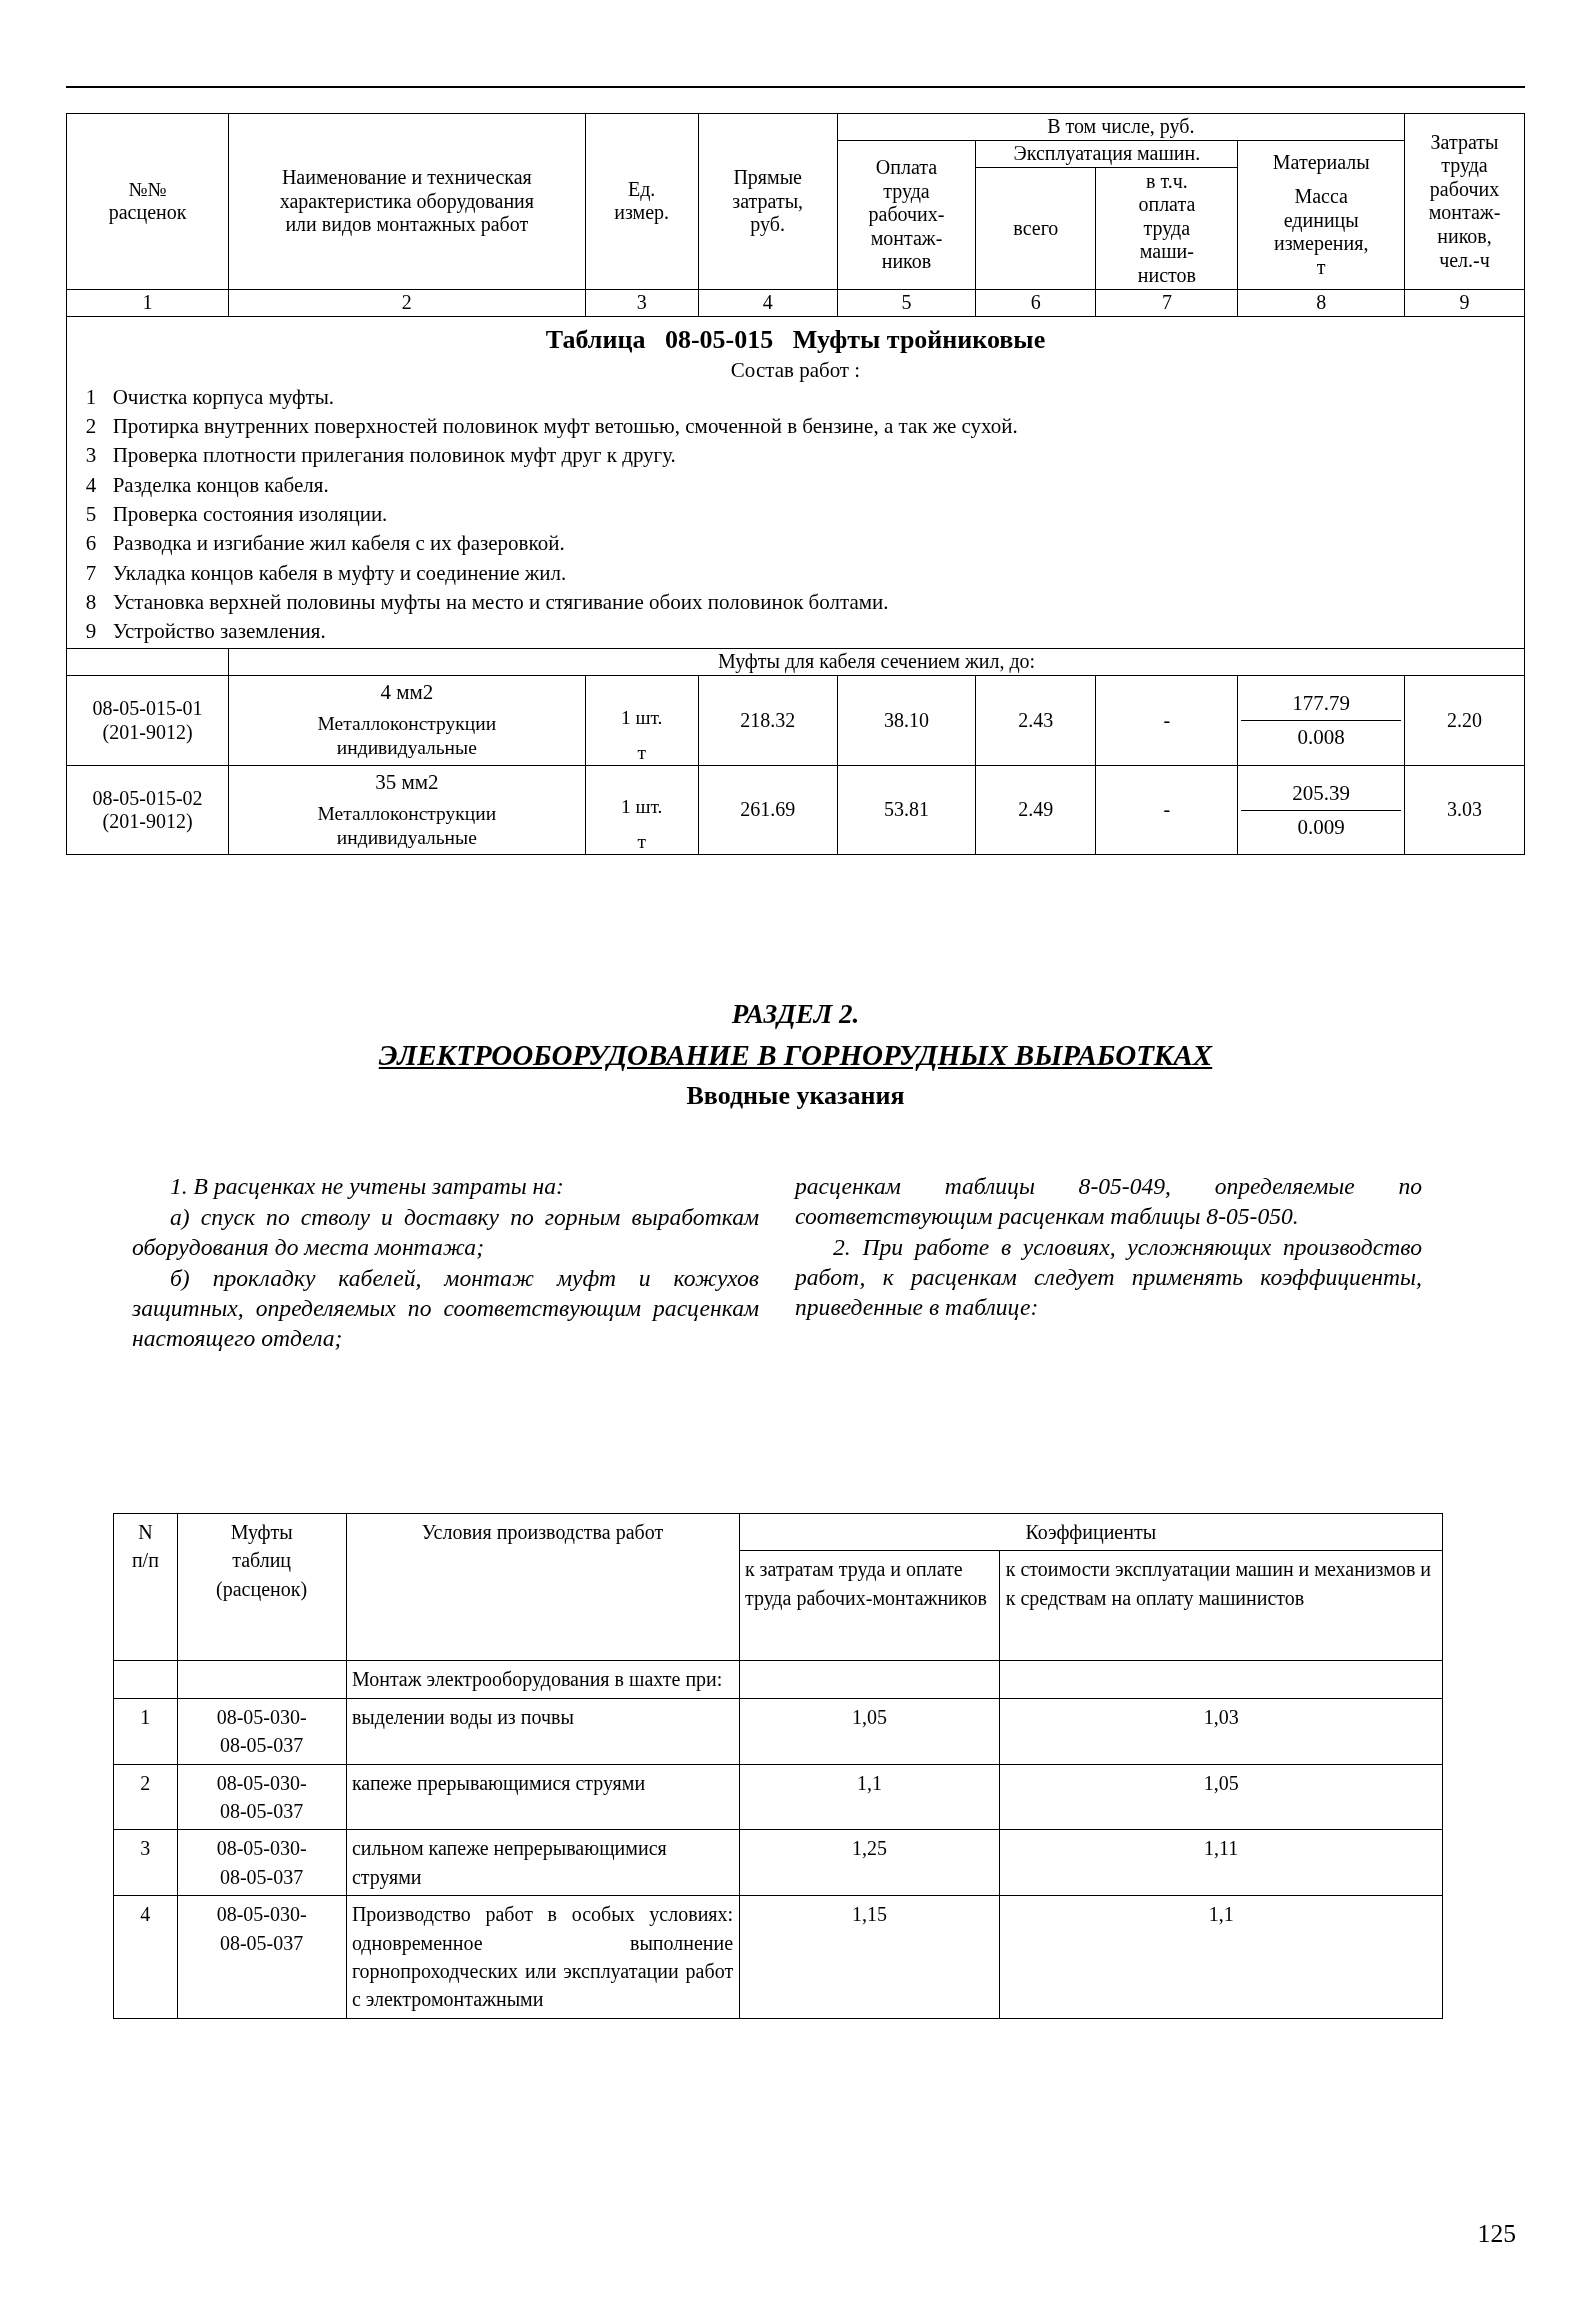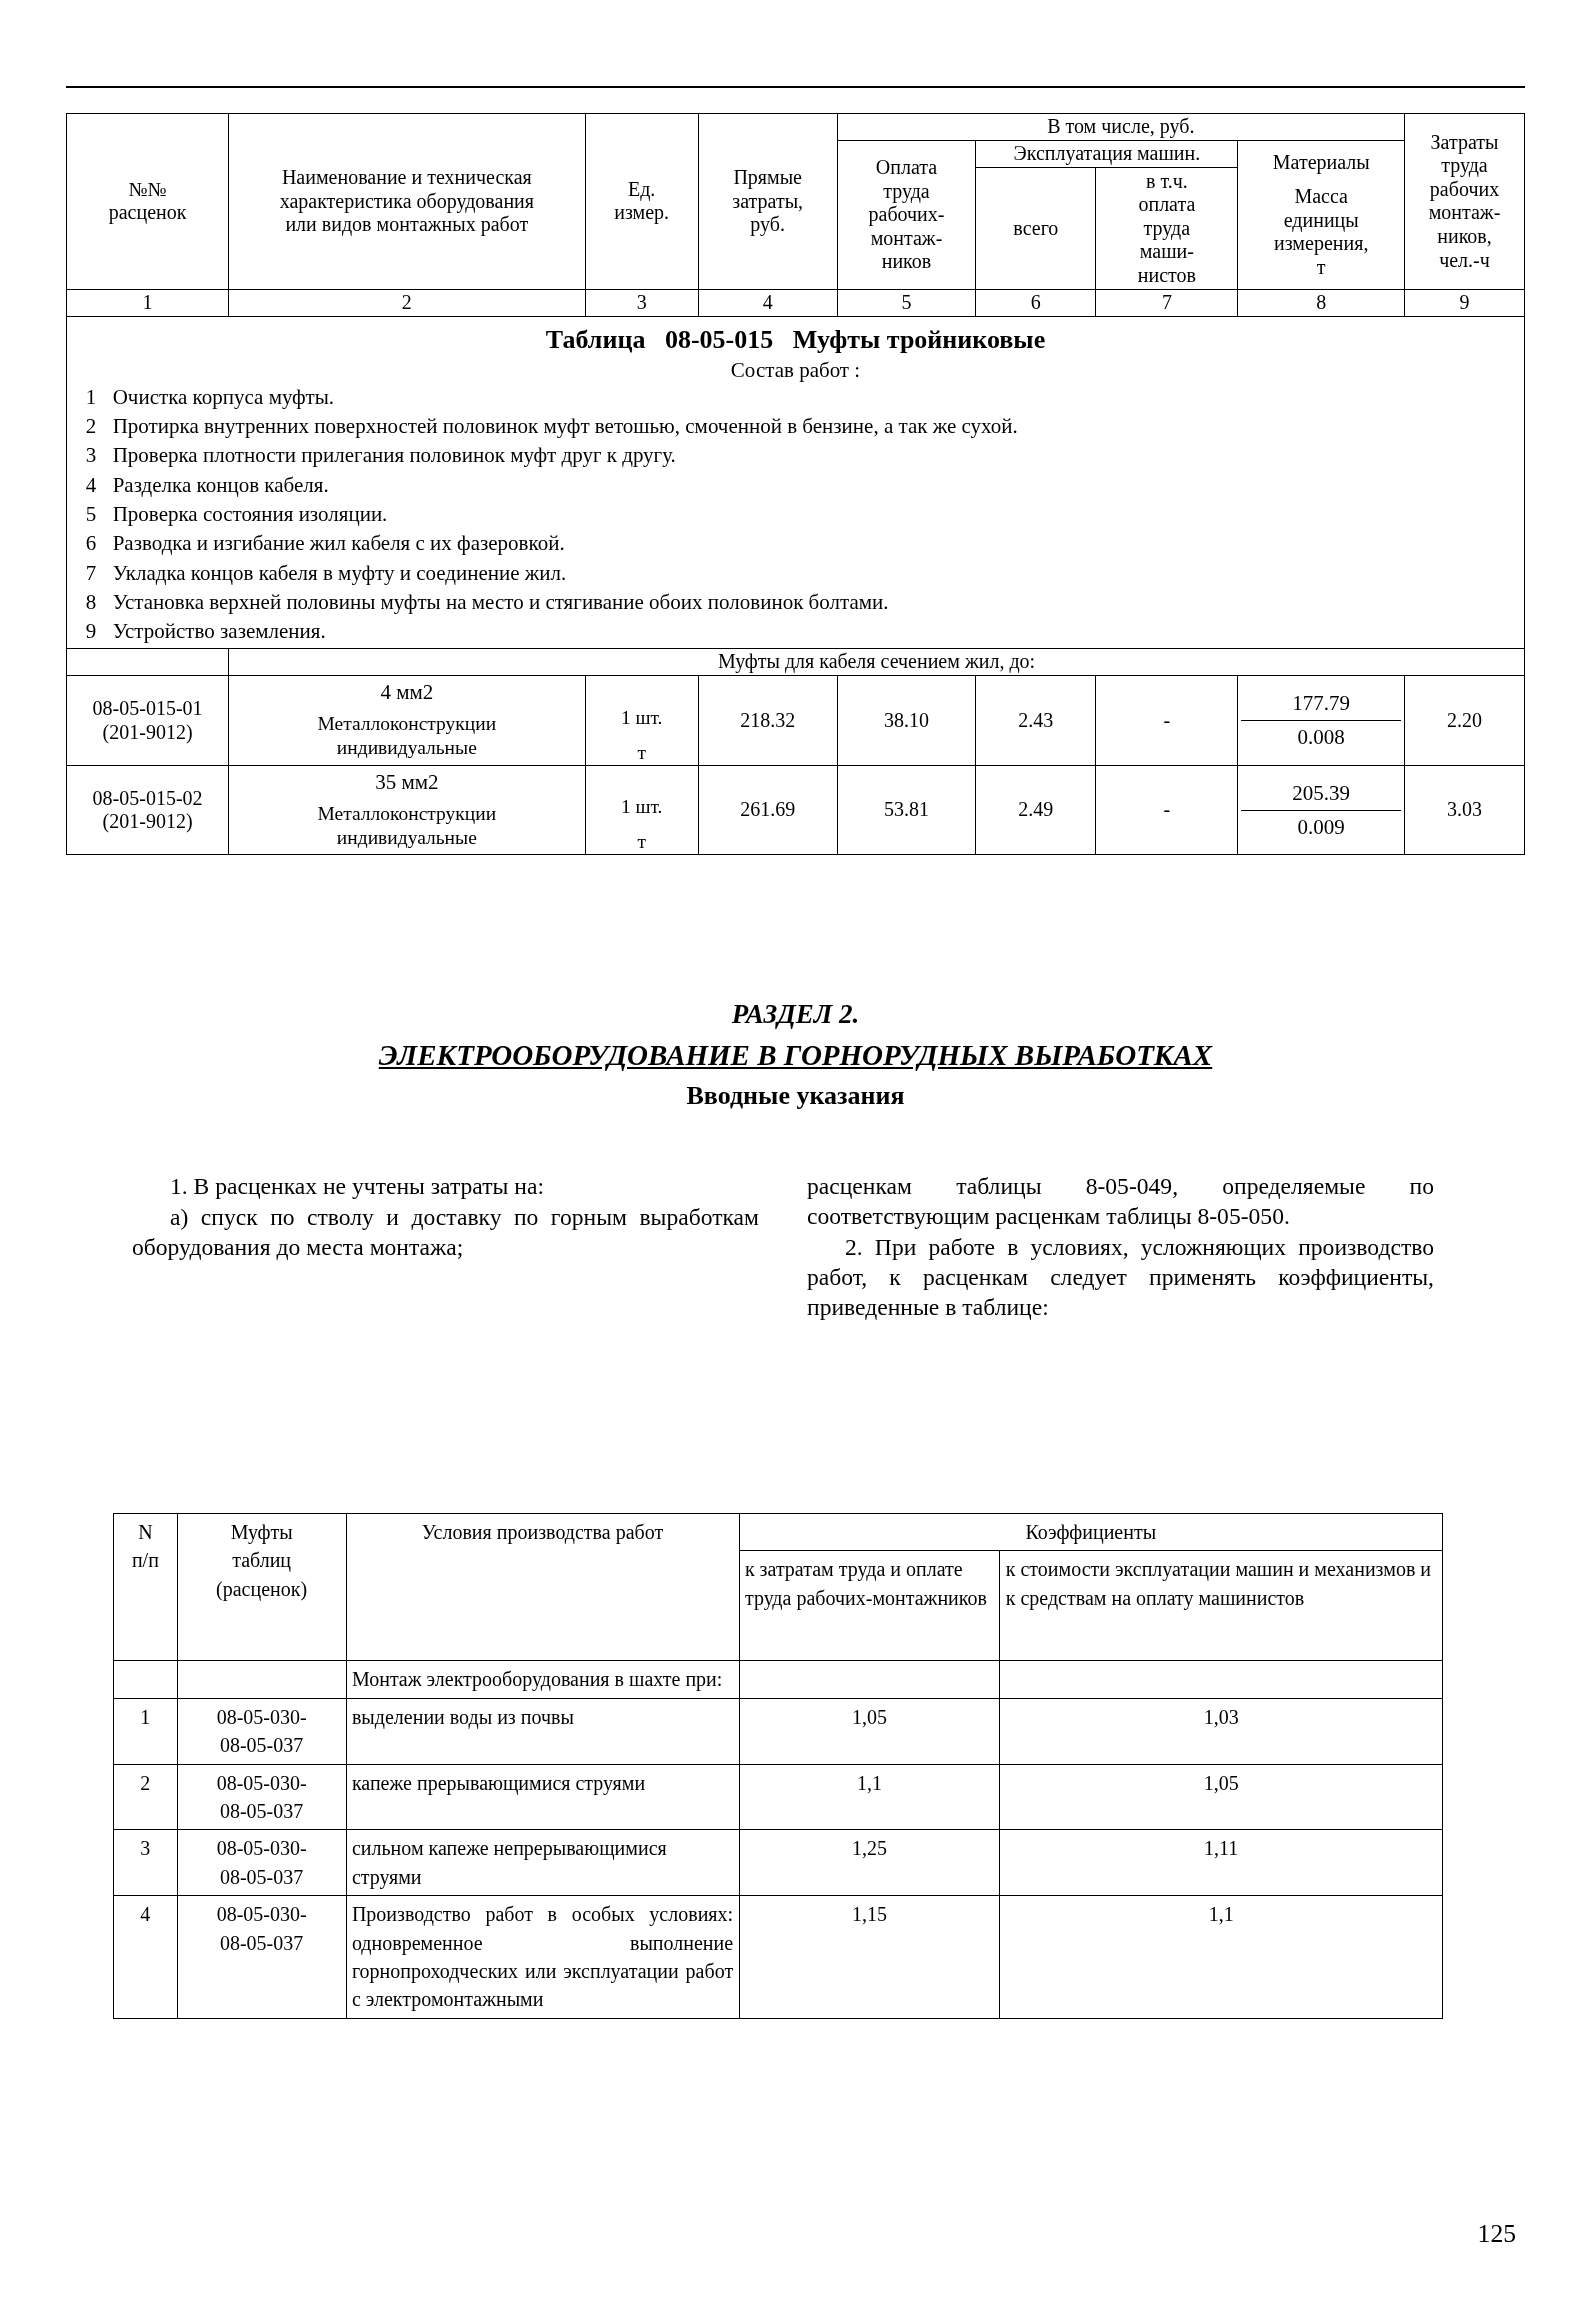--- a/index.html
+++ b/index.html
@@ -142,21 +142,22 @@
     font-size: 26px;
   }
 
   
   .cols {
     position: absolute;
     top: 1172px;
     left: 132px;
     width: 1334px;
     display: flex;
-    gap: 48px;
+    gap: 36px;
+    font-style: italic;
   }
   .col { width: 627px; }
   .col p {
     margin: 0 0 1.3px 0;
     font-size: 23.6px;
     line-height: 1.27;
     text-align: justify;
     text-indent: 38px;
   }
 
@@ -391,20 +392,21 @@
   <div class="section-head">
     <div>РАЗДЕЛ 2.</div>
     <div class="l2">ЭЛЕКТРООБОРУДОВАНИЕ В ГОРНОРУДНЫХ ВЫРАБОТКАХ</div>
   </div>
   <div class="vvod">Вводные указания</div>
 
   <div class="cols">
     <div class="col">
       <p>1. В расценках не учтены затраты на:</p>
       <p>а) спуск по стволу и доставку по горным выработкам оборудования до места монтажа;</p>
+      <p>б) прокладку кабелей, монтаж муфт и кожухов защитных, определяемых по соответствующим расценкам настоящего отдела;</p>
     </div>
     <div class="col">
       <p style="text-indent:0">расценкам таблицы 8-05-049, определяемые по соответствующим расценкам таблицы 8-05-050.</p>
       <p>2. При работе в условиях, усложняющих производство работ, к расценкам следует применять коэффициенты, приведенные в таблице:</p>
     </div>
   </div>
 
   <table class="coeftbl">
     <colgroup>
       <col class="k1">

